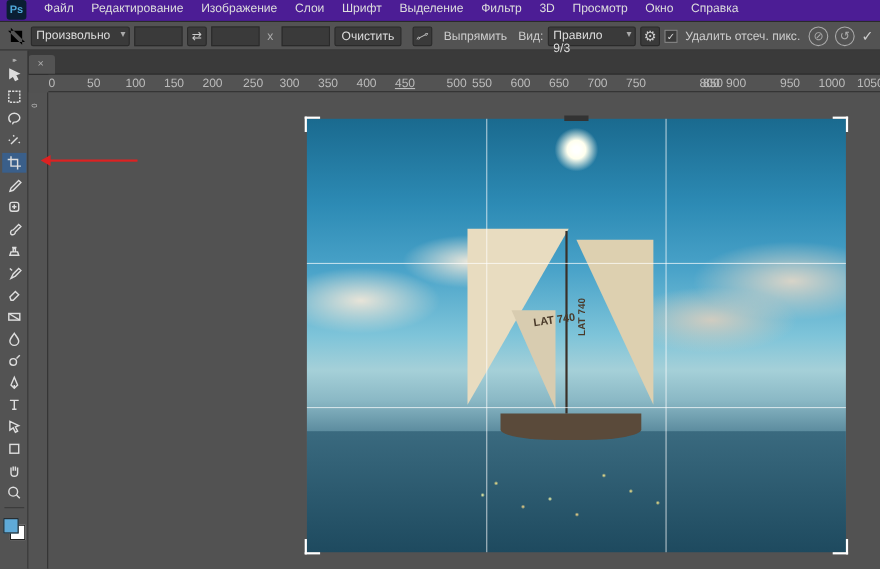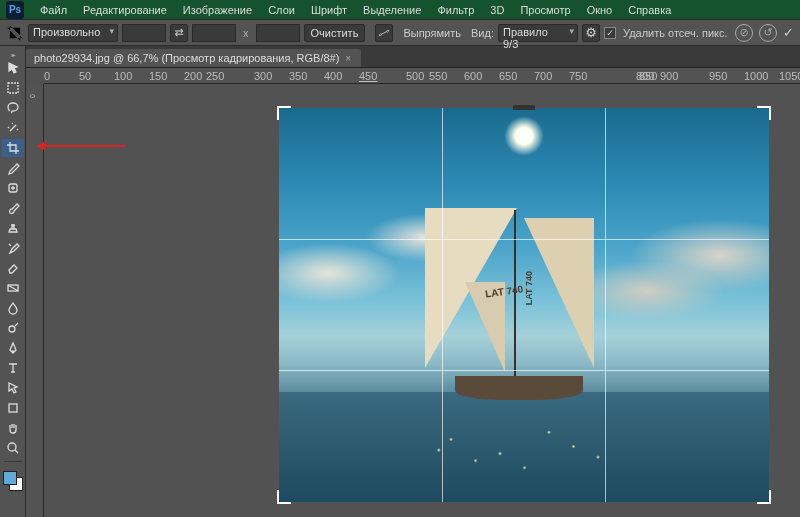--- a/index.html
+++ b/index.html
@@ -1,17 +1,17 @@
 <!DOCTYPE html>
 <html><head>
 <meta charset="utf-8">
 <style>
 *{margin:0;padding:0;box-sizing:border-box;font-family:Tahoma,Arial,sans-serif;font-size:11px;user-select:none}
 body{background:#535353;width:800px;height:517px;overflow:hidden;position:relative}
-.menubar{background:#14532d;height:20px;display:flex;align-items:center;padding:0 6px;color:#ddd;border-bottom:1px solid #2a2a2a}
+.menubar{background:#4c1d95;height:20px;display:flex;align-items:flex-start;padding:0 6px;color:#ddd;border-bottom:1px solid #2a2a2a}
 .ps-logo{width:18px;height:18px;background:#0a1e33;border-radius:3px;margin-right:8px;display:flex;align-items:center;justify-content:center;color:#4fa8d8;font-weight:bold;font-size:10px}
 .menu-item{padding:2px 8px;cursor:default;color:#ddd}
 .optbar{background:#535353;height:26px;display:flex;align-items:center;padding:0 6px;border-bottom:1px solid #2a2a2a;gap:4px;color:#ccc}
 .tool-ico{width:18px;height:18px;display:flex;align-items:center;justify-content:center}
 .sel{background:#3a3a3a;border:1px solid #2a2a2a;color:#ddd;height:18px;padding:1px 14px 1px 4px;position:relative;border-radius:2px}
 .sel::after{content:"▾";position:absolute;right:3px;top:1px;color:#aaa;font-size:9px}
 .inp{background:#3a3a3a;border:1px solid #2a2a2a;height:18px;width:44px;color:#ddd;padding:0 3px}
 .x-sep{color:#aaa;padding:0 3px}
 .btn-s{background:#3a3a3a;border:1px solid #2a2a2a;height:18px;width:18px;display:flex;align-items:center;justify-content:center;color:#ccc;border-radius:2px}
 .swap-ico::before{content:"⇄";font-size:11px;color:#ccc}
@@ -137,21 +137,20 @@
   <span>Удалить отсеч. пикс.</span>
   <div class="optbar-right">
     <span class="circ">⊘</span>
     <span class="circ">↺</span>
     <span class="icn">✓</span>
   </div>
 </div>
 
 <div class="tabbar">
   <div class="tab">
-    <span>photo29934.jpg @ 66,7% (Просмотр кадрирования, RGB/8#)</span>
     <span class="tab-x">×</span>
   </div>
 </div>
 
 <div class="toolbar">
   <div class="tb-handle"></div>
   <div class="tool">
       <svg viewBox="0 0 14 14">
         <path d="M3 2l8 4-3 1 2 4-2 1-2-4-3 2z" fill="#ddd"></path>
       </svg>
@@ -262,21 +261,21 @@
   </div>
 </div>
 
 <div class="work">
   <div class="ruler-h">
       <span style="left: 0px;">0</span>
       <span style="left: 35px;">50</span>
       <span style="left: 70px;">100</span>
       <span style="left: 105px;">150</span>
       <span style="left: 140px;">200</span>
-      <span style="left: 162px;">250</span>
+      <span style="left: 177px;">250</span>
       <span style="left: 210px;">300</span>
       <span style="left: 245px;">350</span>
       <span style="left: 280px;">400</span>
       <span style="left: 315px; text-decoration: underline;">450</span>
       <span style="left: 362px;">500</span>
       <span style="left: 385px;">550</span>
       <span style="left: 420px;">600</span>
       <span style="left: 455px;">650</span>
       <span style="left: 490px;">700</span>
       <span style="left: 525px;">750</span>

